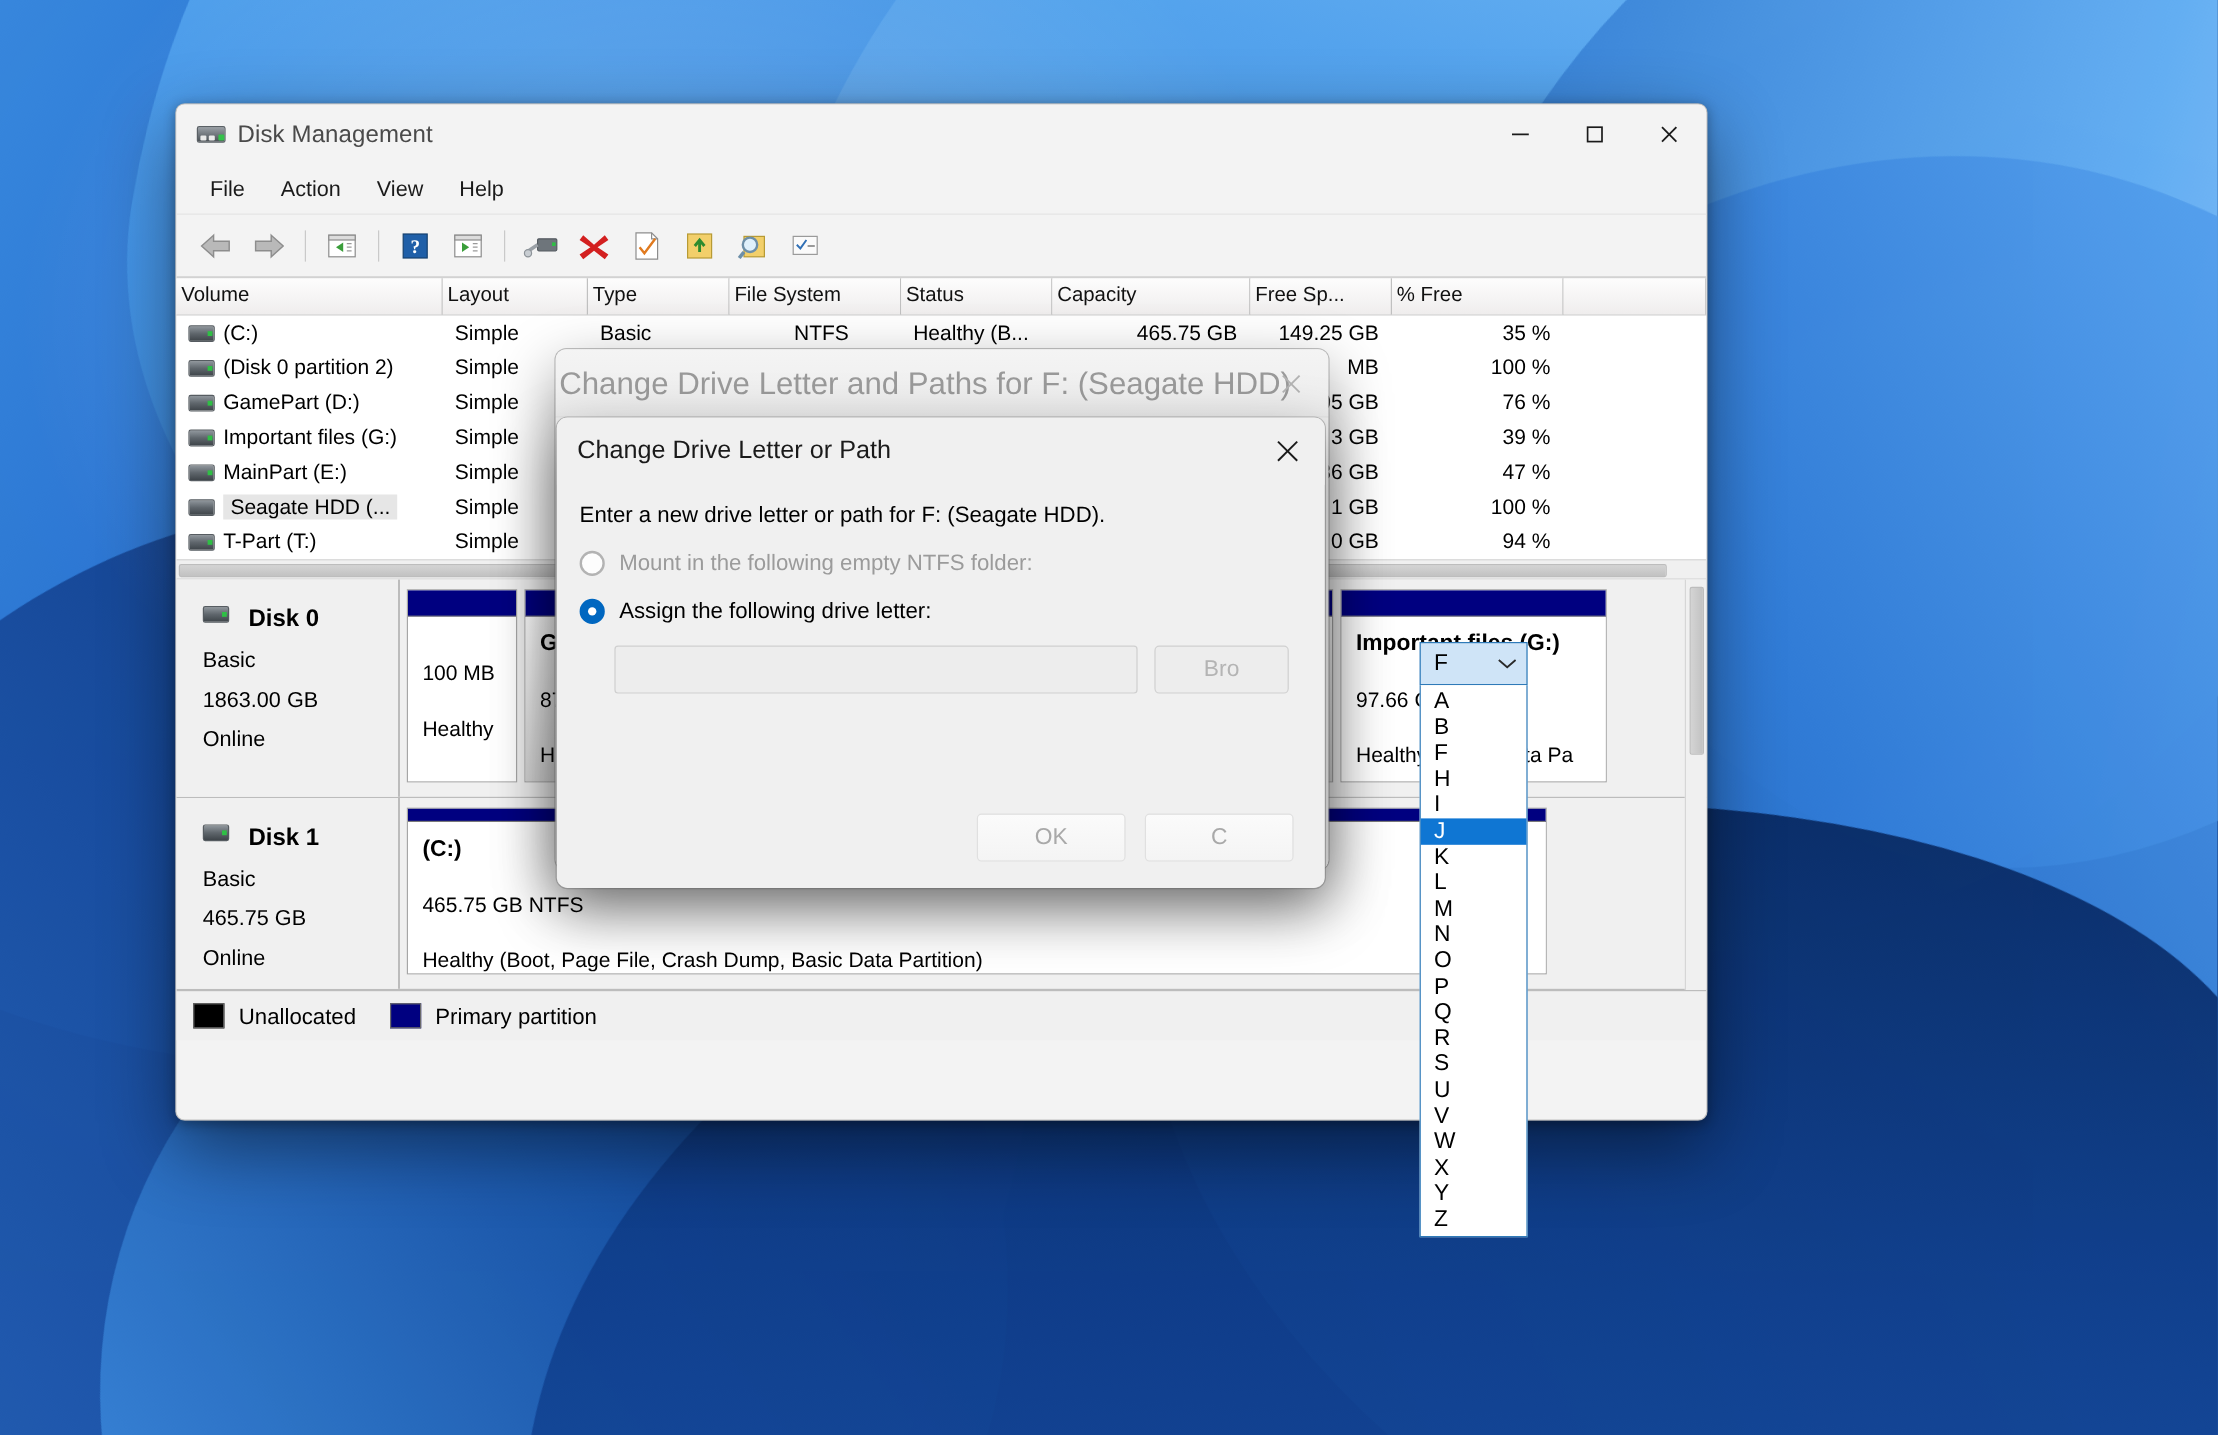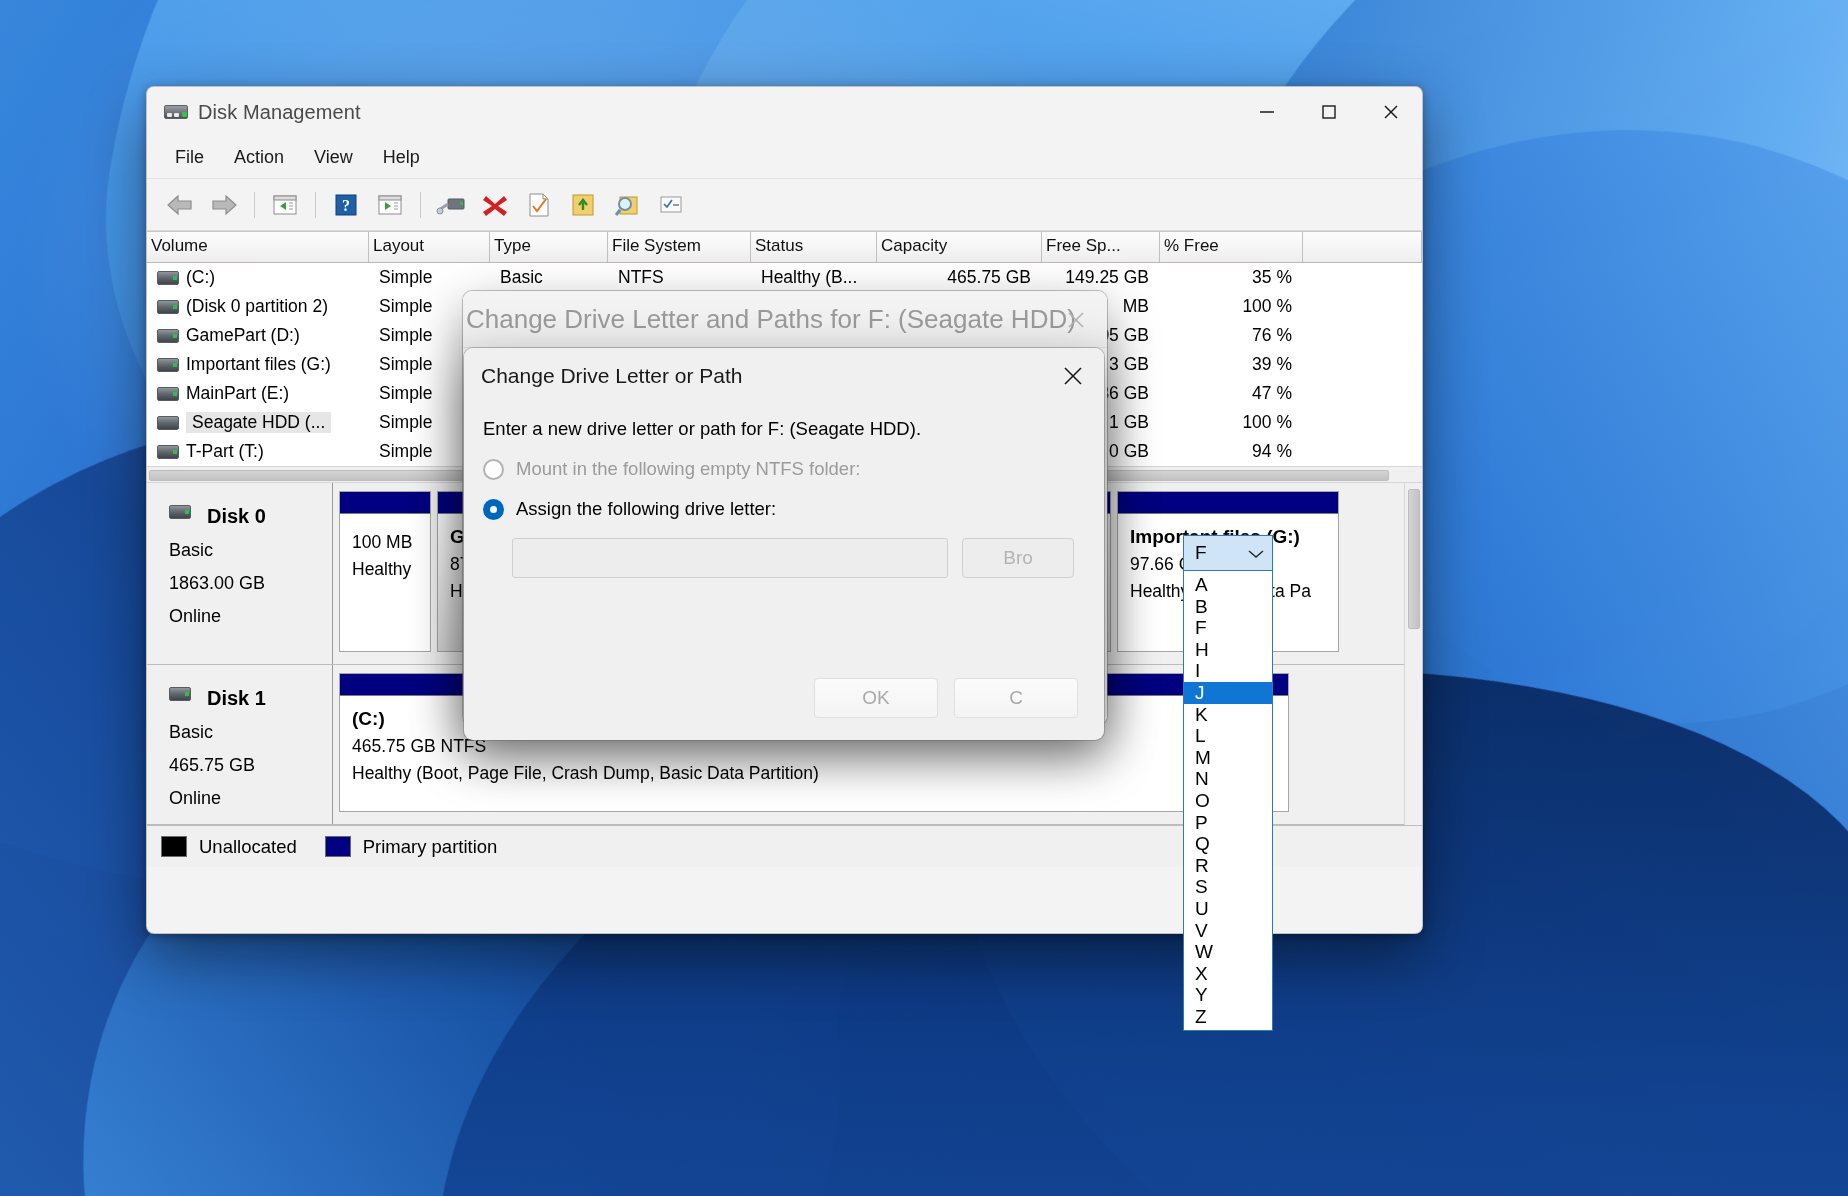--- a/index.html
+++ b/index.html
@@ -141,21 +141,21 @@
     border-right:1px solid #9a9a9a;
   }
   .disk-name { font-size:20px; font-weight:bold; color:#000; display:flex; align-items:flex-start; gap:9px; }
   .disk-meta { font-size:18px; color:#000; margin-top:12px; }
   .parts { flex:1; padding:8px 6px 12px 6px; display:flex; gap:6px; }
   .part { border:1px solid #a6a6a6; background:#fff; display:flex; flex-direction:column; position:relative; }
   .part .cap { height:22px; background:#000080; border-bottom:1px solid #7a7a7a; }
   .part .inner { padding:12px 12px 0 12px; flex:1; background:#fff; }
   .part.shaded .inner { background:linear-gradient(180deg,#ffffff,#d9d9d9); }
   .part .pname { font-size:19px; font-weight:bold; color:#000; white-space:nowrap; }
-  .part .pline { font-size:17.5px; color:#000; margin-top:6px; white-space:nowrap; }
+  .part .pline { font-size:17.5px; color:#000; margin-top:25px; white-space:nowrap; }
 
   .vscroll {
     position:absolute; right:0; top:0; width:18px; bottom:0; background:#f0f0f0;
     border-left:1px solid #d6d6d6;
   }
   .vscroll .thumb {
     position:absolute; left:3px; top:6px; width:12px; height:140px;
     background:linear-gradient(90deg,#d4d4d4,#c2c2c2); border:1px solid #bdbdbd; border-radius:2px;
   }
 
@@ -388,21 +388,21 @@
       <div class="vh" style="width:165px">Capacity</div>
       <div class="vh" style="width:118px">Free Sp...</div>
       <div class="vh" style="width:143px">% Free</div>
       <div class="vh" style="flex:1"></div>
     </div>
     <div class="vol-rows" id="vol-rows">
         <div class="vol-row">
           <div class="vc" style="width: 222px;"><span class="drive-ico"><span class="b"></span><span class="g"></span></span><span>(C:)</span></div>
           <div class="vc" style="width: 121px;">Simple</div>
           <div class="vc" style="width: 118px;">Basic</div>
-          <div class="vc" style="width: 143px;">NTFS</div>
+          <div class="vc" style="width: 143px; text-align: center;">NTFS</div>
           <div class="vc" style="width: 126px;">Healthy (B...</div>
           <div class="vc right" style="width: 165px;">465.75 GB</div>
           <div class="vc right" style="width: 118px;">149.25 GB</div>
           <div class="vc right" style="width: 143px;">35 %</div>
         </div>
         <div class="vol-row">
           <div class="vc" style="width: 222px;"><span class="drive-ico"><span class="b"></span><span class="g"></span></span><span>(Disk 0 partition 2)</span></div>
           <div class="vc" style="width: 121px;">Simple</div>
           <div class="vc" style="width: 118px;"></div>
           <div class="vc" style="width: 143px;"></div>

